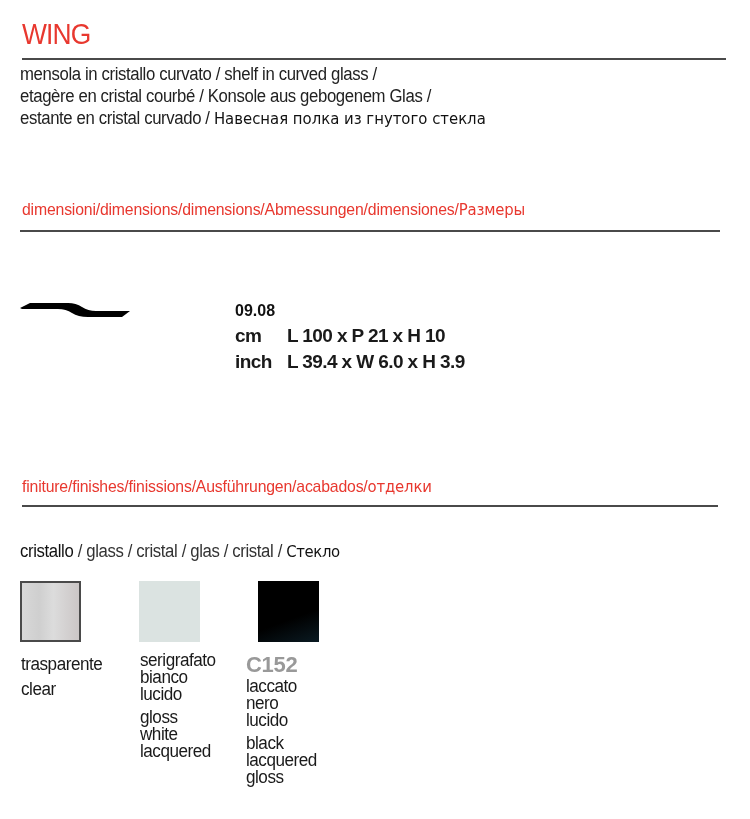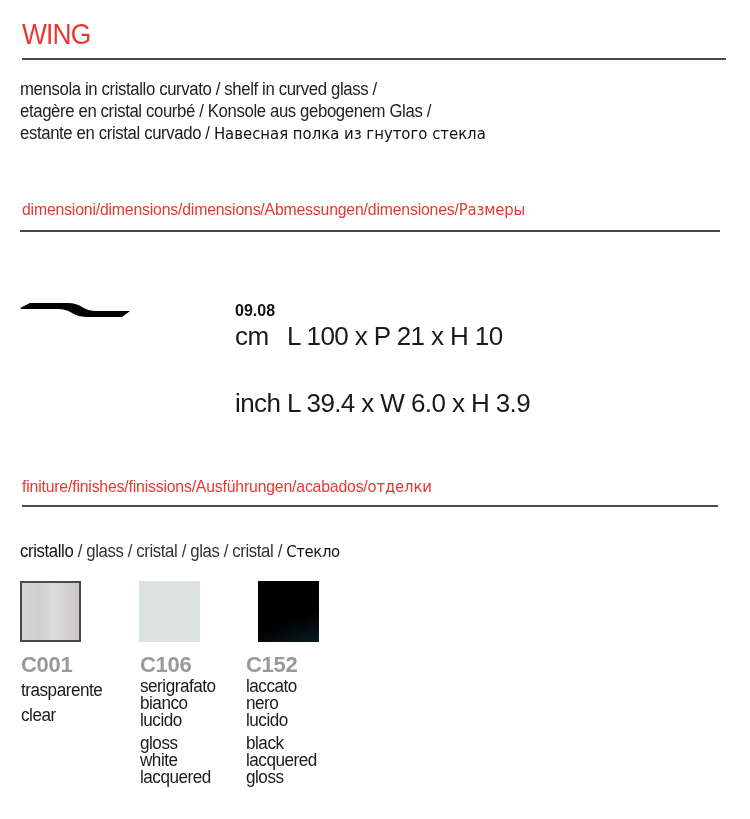--- a/index.html
+++ b/index.html
@@ -30,21 +30,21 @@
     .rule {
       height: 2px;
       background: #4a4a4a;
     }
     .rule-top { left: 22px; top: 58px; width: 704px; }
     .rule-dim { left: 20px; top: 230px; width: 700px; }
     .rule-fin { left: 22px; top: 505px; width: 696px; }
 
     .desc {
       left: 20px;
-      top: 78px;
+      top: 63px;
       font-size: 18px;
       line-height: 22px;
       color: #222;
       letter-spacing: -0.4px;
     }
     .desc .line { white-space: nowrap; transform: scaleX(0.93); transform-origin: left center; }
     .desc .ru { color: #111; font-family: "DejaVu Sans", sans-serif; font-size: 16px; letter-spacing: 0; }
 
     .section-heading {
       font-size: 17px;
@@ -61,31 +61,32 @@
     .code {
       left: 235px;
       top: 300px;
       font-size: 16px;
       font-weight: bold;
       color: #111;
       line-height: 22px;
     }
     .dim-row {
       left: 235px;
-      font-size: 26px;
+      font-size: 19px;
       color: #1a1a1a;
       white-space: nowrap;
       letter-spacing: -0.6px;
       line-height: 24px;
+      font-weight: bold;
     }
     .dim-row .unit { display: inline-block; }
     .dim-cm { top: 324px; }
     .dim-cm .unit { width: 52px; }
     .dim-in { top: 350px; }
-    .dim-in .unit { width: 52px; margin-top: 41px; }
+    .dim-in .unit { width: 52px; }
 
     .material {
       left: 20px;
       top: 541px;
       font-size: 18px;
       white-space: nowrap;
       letter-spacing: -0.4px;
       transform: scaleX(0.93);
       transform-origin: left center;
     }
@@ -165,27 +166,25 @@
 <div class="abs section-heading sh-fin"><span>finiture/finishes/finissions/Ausführungen/acabados/</span><span class="ru">отделки</span></div>
 <div class="abs rule rule-fin"></div>
 
 <div class="abs material"><span class="mat-main">cristallo</span><span class="mat-rest"> / glass / cristal / glas / cristal / </span><span class="ru">Стекло</span></div>
 
 <div class="abs swatch swatch-c001"></div>
 <div class="abs swatch swatch-c106"></div>
 <div class="abs swatch swatch-c152"></div>
 
 <div class="abs finish finish-c001">
-  <div class="fcode">C001</div>
   <div class="fname loose">trasparente</div>
   <div class="fname loose">clear</div>
 </div>
 
 <div class="abs finish finish-c106">
-  <div class="fcode">C106</div>
   <div class="fname tight">serigrafato
 bianco
 lucido</div>
   <div class="fname tight en">gloss
 white
 lacquered</div>
 </div>
 
 <div class="abs finish finish-c152">
   <div class="fcode">C152</div>

